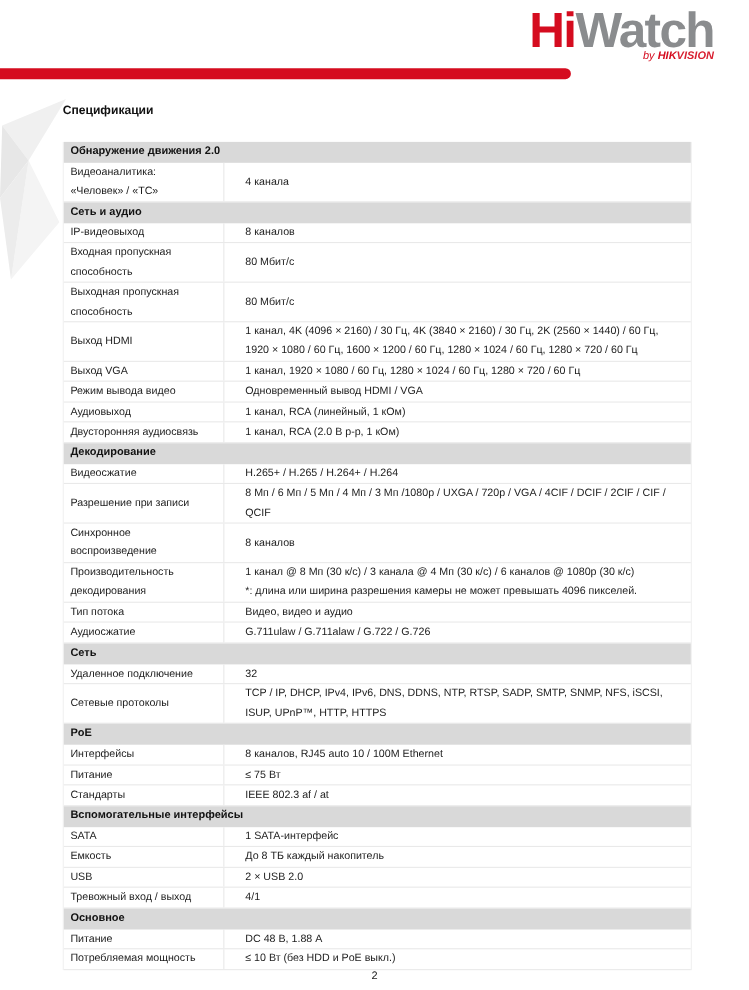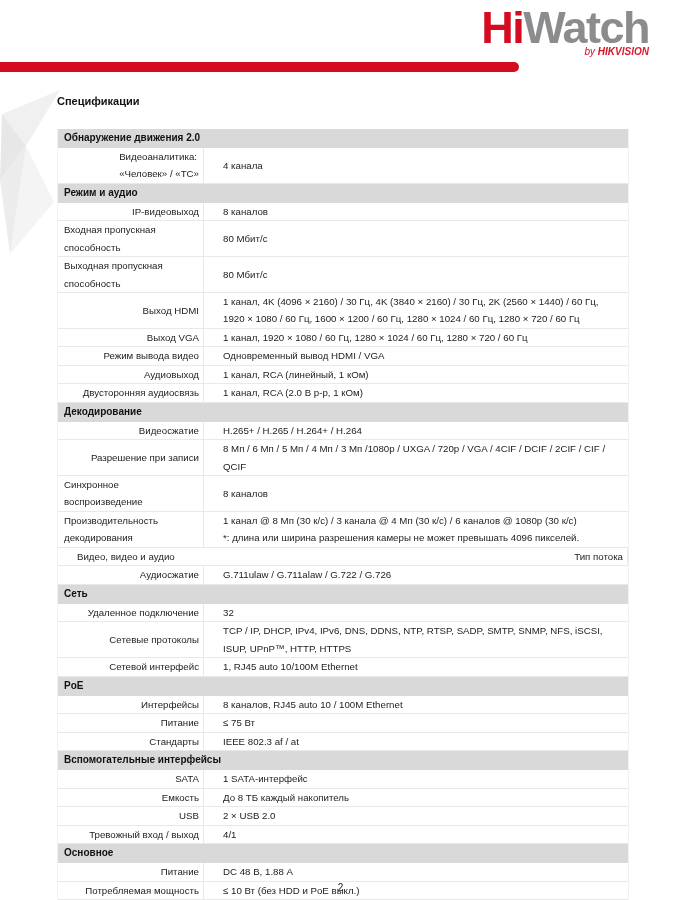--- a/index.html
+++ b/index.html
@@ -37,21 +37,21 @@
   }
   .sec-header{
     background:var(--section-bg);
     font-weight:bold;font-size:10px;color:#111;
     line-height:17px;height:19px;padding-left:6px;
     overflow:hidden;white-space:nowrap;
   }
   .row{display:flex;border-bottom:1px solid var(--border);}
   .cell{display:flex;align-items:center;box-sizing:border-box;min-height:17.5px;}
   .cell > span{white-space:pre-line;line-height:17.4px;display:block;}
-  .cell.label{width:146px;flex:0 0 146px;padding-left:6px;padding-right:4px;border-right:1px solid var(--border);justify-content:flex-end;}
+  .cell.label{width:146px;flex:0 0 146px;padding-left:6px;padding-right:20px;border-right:1px solid var(--border);}
   .cell.value{flex:1;padding-left:19px;padding-right:6px;}
   .page-num{
     position:absolute;left:0;bottom:7px;width:100%;
     text-align:center;font-size:10px;color:#222;
   }
 </style>
 </head>
 <body>
 
 <div class="watermark">
@@ -76,21 +76,21 @@
     <div class="sec-header">Обнаружение движения 2.0</div>
     <div class="row">
       <div class="cell label">
         <span>Видеоаналитика:
 «Человек» / «ТС»</span>
       </div>
       <div class="cell value">
         <span>4 канала</span>
       </div>
     </div>
-    <div class="sec-header">Режим и аудио</div>
+    <div class="sec-header">Сеть и аудио</div>
     <div class="row">
       <div class="cell label">
         <span>IP-видеовыход</span>
       </div>
       <div class="cell value">
         <span>8 каналов</span>
       </div>
     </div>
     <div class="row">
       <div class="cell label">
@@ -176,26 +176,26 @@
     <div class="row">
       <div class="cell label">
         <span>Производительность декодирования</span>
       </div>
       <div class="cell value">
         <span>1 канал @ 8 Мп (30 к/с) / 3 канала @ 4 Мп (30 к/с) / 6 каналов @ 1080p (30 к/с)
 *: длина или ширина разрешения камеры не может превышать 4096 пикселей.</span>
       </div>
     </div>
     <div class="row">
+      <div class="cell label">
+        <span>Тип потока</span>
+      </div>
       <div class="cell value">
         <span>Видео, видео и аудио</span>
       </div>
-      <div class="cell label">
-        <span>Тип потока</span>
-      </div>
     </div>
     <div class="row">
       <div class="cell label">
         <span>Аудиосжатие</span>
       </div>
       <div class="cell value">
         <span>G.711ulaw / G.711alaw / G.722 / G.726</span>
       </div>
     </div>
     <div class="sec-header">Сеть</div>
@@ -208,28 +208,20 @@
       </div>
     </div>
     <div class="row">
       <div class="cell label">
         <span>Сетевые протоколы</span>
       </div>
       <div class="cell value">
         <span>TCP / IP, DHCP, IPv4, IPv6, DNS, DDNS, NTP, RTSP, SADP, SMTP, SNMP, NFS, iSCSI, ISUP, UPnP™, HTTP, HTTPS</span>
       </div>
     </div>
-    <div class="row">
-      <div class="cell label">
-        <span>Сетевой интерфейс</span>
-      </div>
-      <div class="cell value">
-        <span>1, RJ45 auto 10/100M Ethernet</span>
-      </div>
-    </div>
     <div class="sec-header">PoE</div>
     <div class="row">
       <div class="cell label">
         <span>Интерфейсы</span>
       </div>
       <div class="cell value">
         <span>8 каналов, RJ45 auto 10 / 100M Ethernet</span>
       </div>
     </div>
     <div class="row">

